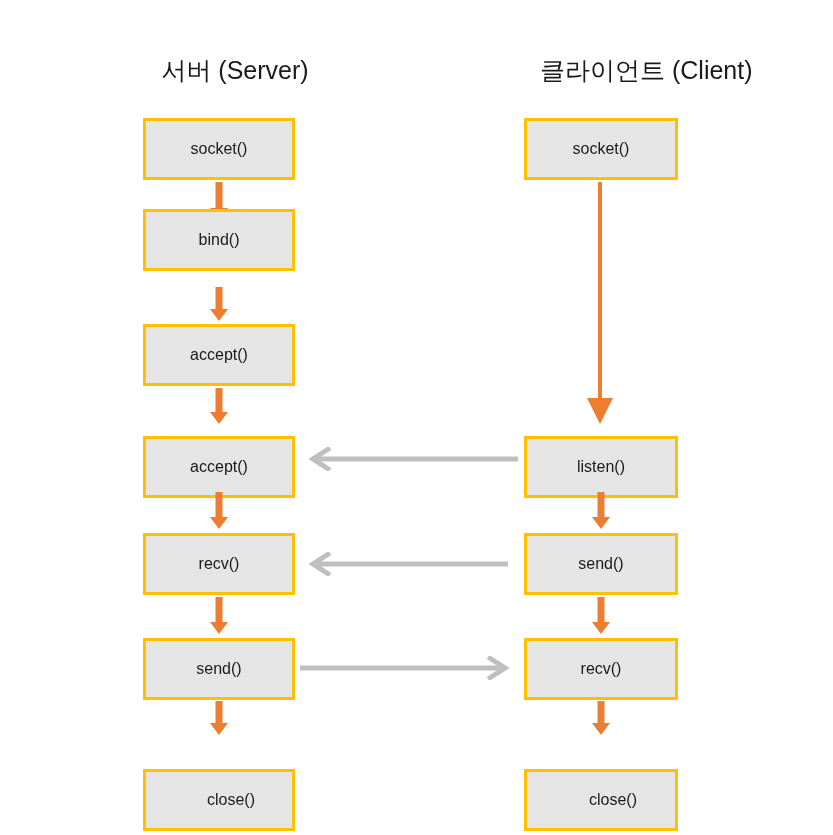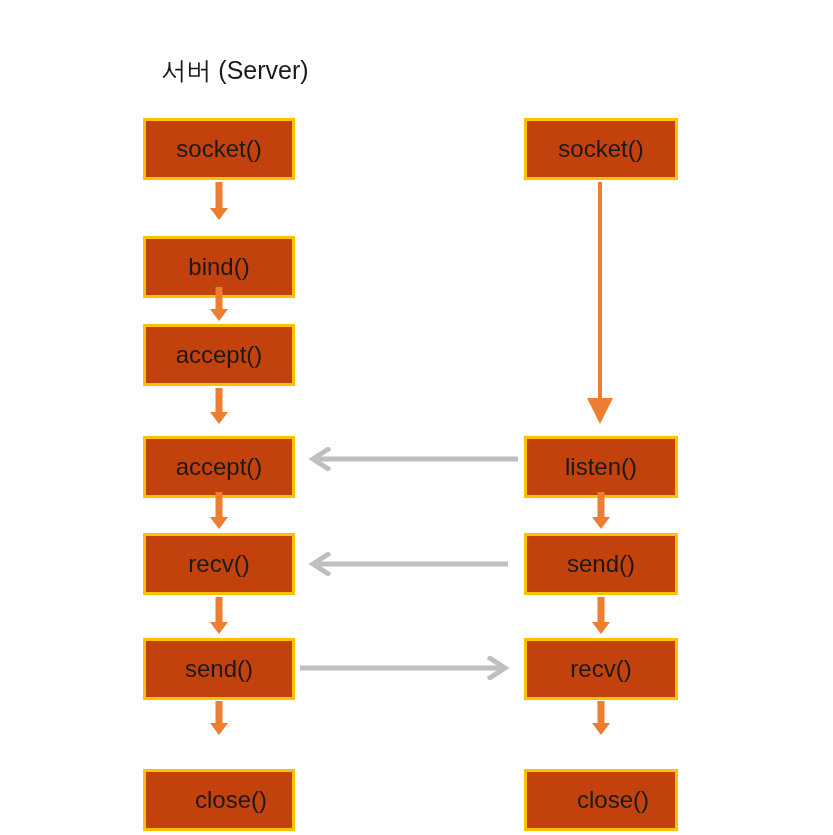--- a/index.html
+++ b/index.html
@@ -31,36 +31,36 @@
     margin-left: 16px;
   }
   #title-server  { left: 143px; top: 58px; width: 152px; }
   #title-client  { left: 524px; top: 58px; width: 154px; }
 
   
   .node {
     position: absolute;
     box-sizing: border-box;
     border: 3px solid #ffc000;
-    background: #c2410c;
+    background: #e5e5e5;
     display: flex;
     align-items: center;
     justify-content: center;
-    font-size: 24px;
+    font-size: 16px;
     line-height: 1;
     color: #1a1a1a;
     white-space: nowrap;
     text-align: right;
   }
   .col-server .node { left: 143px; width: 152px; height: 62px; }
   .col-client .node { left: 524px; width: 154px; height: 62px; }
 
   
   .r1 { top: 118px; }
-  .r2 { top: 236px; }
+  .r2 { top: 209px; }
   .r3 { top: 324px; }
   .r4 { top: 436px; }
   .r5 { top: 533px; }
   .r6 { top: 638px; }
   .r7 { top: 769px; padding-left: 24px; }
 
   
   .v-arrow {
     position: absolute;
     width: 26px;
@@ -98,20 +98,21 @@
   #msg-send-c  { top: 552px; }
   #msg-send-s  { top: 656px; }
 </style>
 </head>
 <body>
 
 <div id="diagram">
 
   <div class="col-title" id="title-server">서버 (Server)</div>
 
+  <div class="col-title" id="title-client">클라이언트 (Client)</div>
 
   <div class="col-server">
 
     <div class="node r1">socket()</div>
 
     <div class="v-arrow va1">
       <svg width="26" height="40" viewBox="0 0 26 40">
         <path d="M9.5 0 h7 v26 h5.5 L13 38 L4 26 h5.5 Z" fill="#ed7d31"></path>
       </svg>
     </div>

